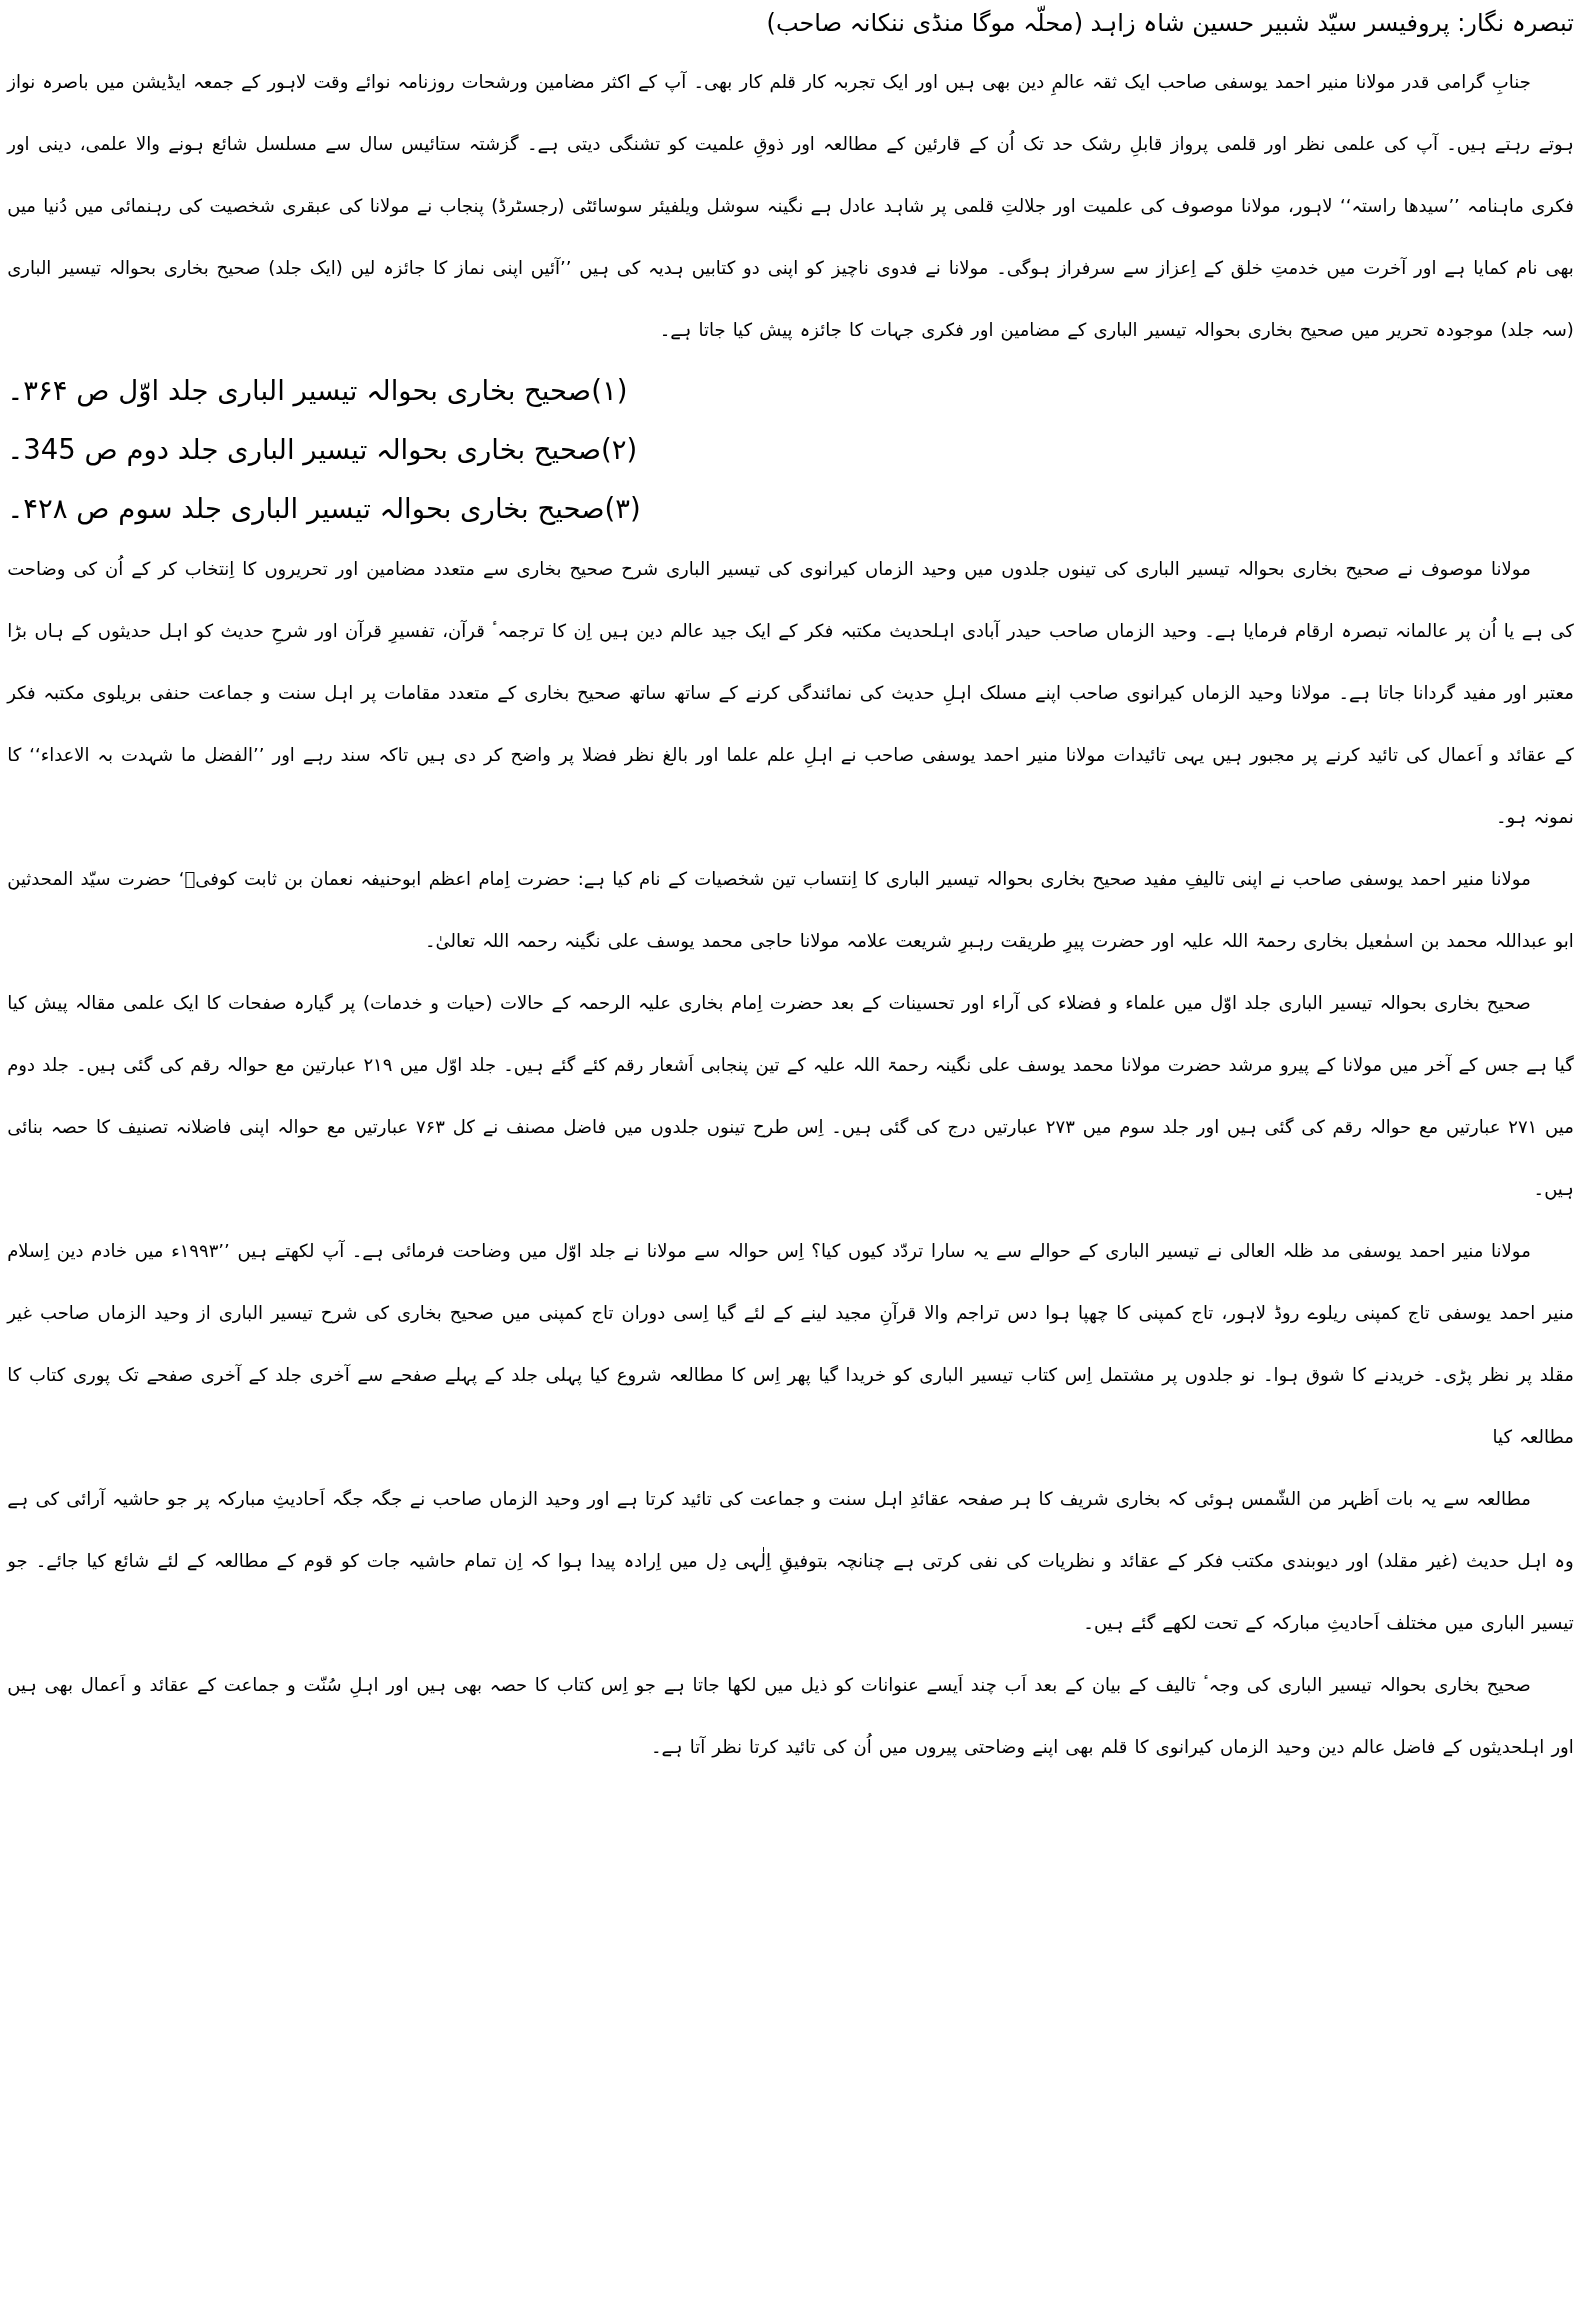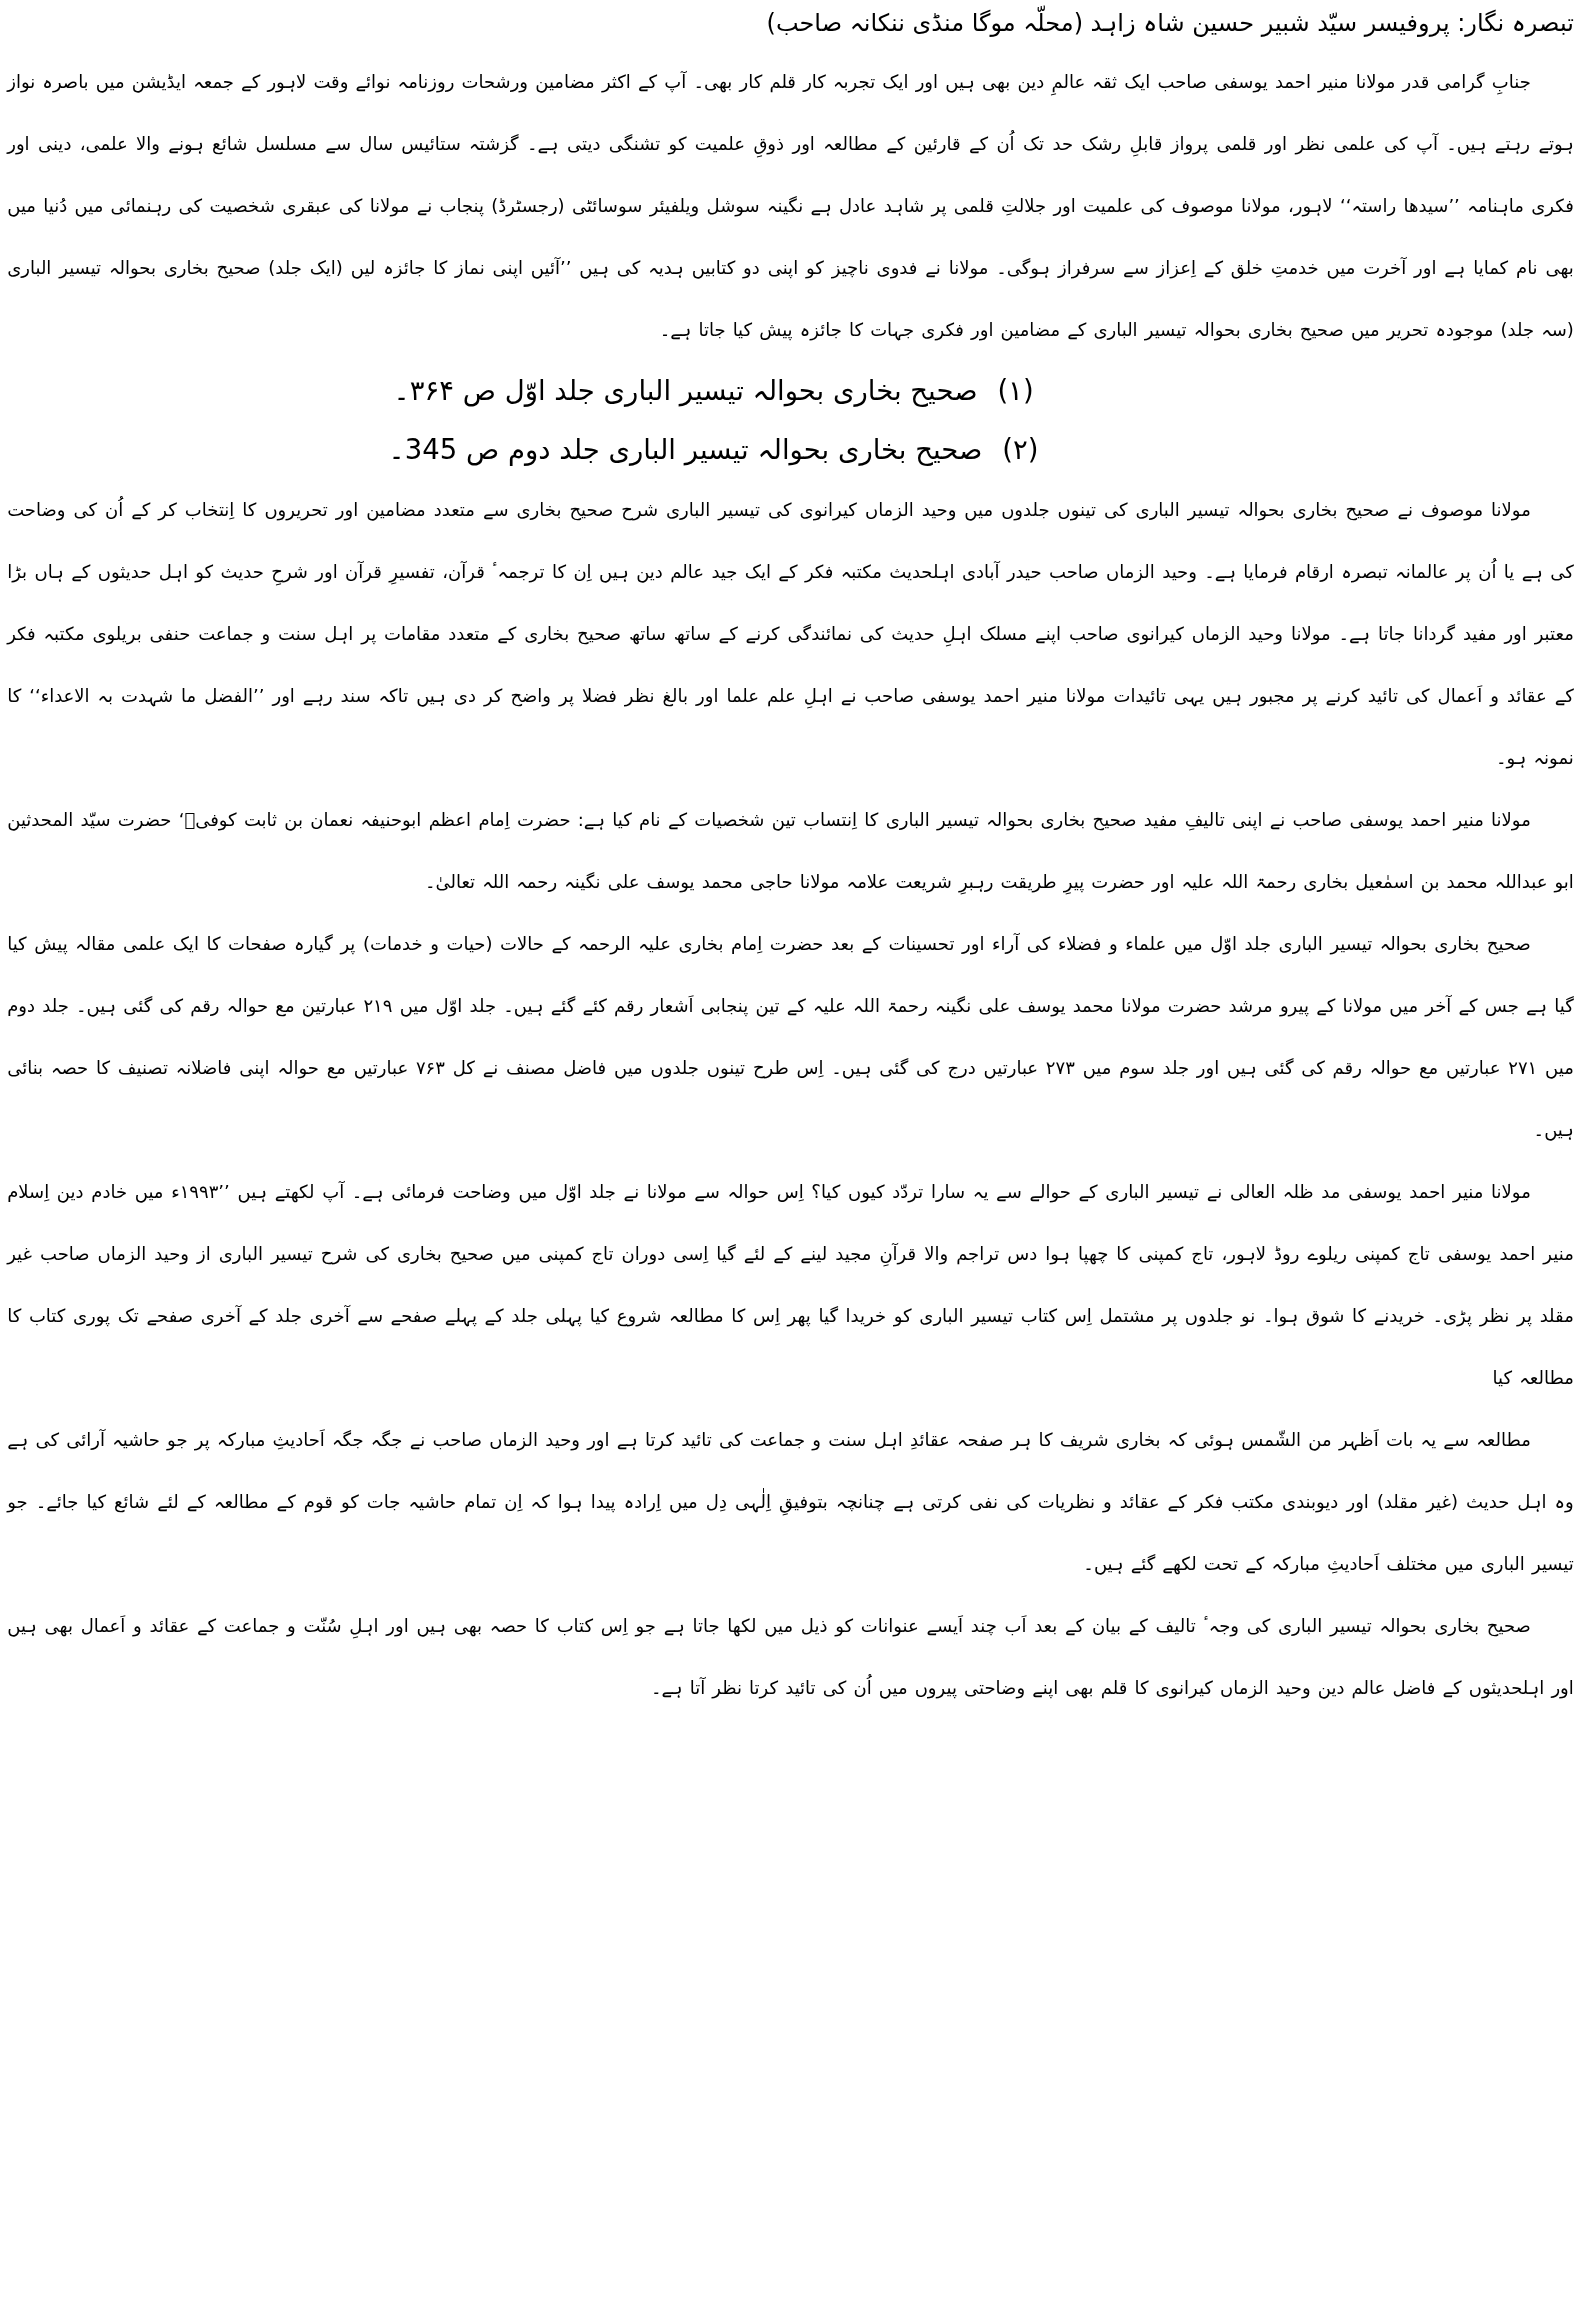--- a/index.html
+++ b/index.html
@@ -30,21 +30,21 @@
     text-align: justify;
     text-indent: 43px;
     margin: 0;
     word-spacing: 1.4px;
   }
   .ref-list { margin: 0; padding: 0; }
   .ref-item {
     font-size: 27.5px;
     line-height: 59px;
     padding-right: 134px;
-    text-align: center;
+    text-align: left;
     white-space: nowrap;
   }
   .ref-num {
     display: inline-block;
     min-width: 76px;
   }
 </style>
 </head>
 <body>
 
@@ -54,20 +54,23 @@
 
   <p class="para">جنابِ گرامی قدر مولانا منیر احمد یوسفی صاحب ایک ثقہ عالمِ دین بھی ہیں اور ایک تجربہ کار قلم کار بھی۔ آپ کے اکثر مضامین ورشحات روزنامہ نوائے وقت لاہور کے جمعہ ایڈیشن میں باصرہ نواز ہوتے رہتے ہیں۔ آپ کی علمی نظر اور قلمی پرواز قابلِ رشک حد تک اُن کے قارئین کے مطالعہ اور ذوقِ علمیت کو تشنگی دیتی ہے۔ گزشتہ ستائیس سال سے مسلسل شائع ہونے والا علمی، دینی اور فکری ماہنامہ ’’سیدھا راستہ‘‘ لاہور، مولانا موصوف کی علمیت اور جلالتِ قلمی پر شاہد عادل ہے نگینہ سوشل ویلفیئر سوسائٹی (رجسٹرڈ) پنجاب نے مولانا کی عبقری شخصیت کی رہنمائی میں دُنیا میں بھی نام کمایا ہے اور آخرت میں خدمتِ خلق کے اِعزاز سے سرفراز ہوگی۔ مولانا نے فدوی ناچیز کو اپنی دو کتابیں ہدیہ کی ہیں ’’آئیں اپنی نماز کا جائزہ لیں (ایک جلد) صحیح بخاری بحوالہ تیسیر الباری (سہ جلد) موجودہ تحریر میں صحیح بخاری بحوالہ تیسیر الباری کے مضامین اور فکری جہات کا جائزہ پیش کیا جاتا ہے۔</p>
 
   <div class="ref-list">
     <div class="ref-item">
       <span class="ref-num">(۱)</span><span>صحیح بخاری بحوالہ تیسیر الباری جلد اوّل ص ۳۶۴۔</span>
     </div>
     <div class="ref-item">
       <span class="ref-num">(۲)</span><span>صحیح بخاری بحوالہ تیسیر الباری جلد دوم ص 345۔</span>
     </div>
+    <div class="ref-item">
+      <span class="ref-num">(۳)</span><span>صحیح بخاری بحوالہ تیسیر الباری جلد سوم ص ۴۲۸۔</span>
+    </div>
   </div>
 
   <p class="para">مولانا موصوف نے صحیح بخاری بحوالہ تیسیر الباری کی تینوں جلدوں میں وحید الزماں کیرانوی کی تیسیر الباری شرح صحیح بخاری سے متعدد مضامین اور تحریروں کا اِنتخاب کر کے اُن کی وضاحت کی ہے یا اُن پر عالمانہ تبصرہ ارقام فرمایا ہے۔ وحید الزماں صاحب حیدر آبادی اہلحدیث مکتبہ فکر کے ایک جید عالم دین ہیں اِن کا ترجمہٴ قرآن، تفسیرِ قرآن اور شرحِ حدیث کو اہل حدیثوں کے ہاں بڑا معتبر اور مفید گردانا جاتا ہے۔ مولانا وحید الزماں کیرانوی صاحب اپنے مسلک اہلِ حدیث کی نمائندگی کرنے کے ساتھ ساتھ صحیح بخاری کے متعدد مقامات پر اہل سنت و جماعت حنفی بریلوی مکتبہ فکر کے عقائد و اَعمال کی تائید کرنے پر مجبور ہیں یہی تائیدات مولانا منیر احمد یوسفی صاحب نے اہلِ علم علما اور بالغ نظر فضلا پر واضح کر دی ہیں تاکہ سند رہے اور ’’الفضل ما شہدت بہ الاعداء‘‘ کا نمونہ ہو۔</p>
 
   <p class="para">مولانا منیر احمد یوسفی صاحب نے اپنی تالیفِ مفید صحیح بخاری بحوالہ تیسیر الباری کا اِنتساب تین شخصیات کے نام کیا ہے: حضرت اِمام اعظم ابوحنیفہ نعمان بن ثابت کوفیؓ‘ حضرت سیّد المحدثین ابو عبداللہ محمد بن اسمٰعیل بخاری رحمۃ اللہ علیہ اور حضرت پیرِ طریقت رہبرِ شریعت علامہ مولانا حاجی محمد یوسف علی نگینہ رحمہ اللہ تعالیٰ۔</p>
 
   <p class="para">صحیح بخاری بحوالہ تیسیر الباری جلد اوّل میں علماء و فضلاء کی آراء اور تحسینات کے بعد حضرت اِمام بخاری علیہ الرحمہ کے حالات (حیات و خدمات) پر گیارہ صفحات کا ایک علمی مقالہ پیش کیا گیا ہے جس کے آخر میں مولانا کے پیرو مرشد حضرت مولانا محمد یوسف علی نگینہ رحمۃ اللہ علیہ کے تین پنجابی اَشعار رقم کئے گئے ہیں۔ جلد اوّل میں ۲۱۹ عبارتین مع حوالہ رقم کی گئی ہیں۔ جلد دوم میں ۲۷۱ عبارتیں مع حوالہ رقم کی گئی ہیں اور جلد سوم میں ۲۷۳ عبارتیں درج کی گئی ہیں۔ اِس طرح تینوں جلدوں میں فاضل مصنف نے کل ۷۶۳ عبارتیں مع حوالہ اپنی فاضلانہ تصنیف کا حصہ بنائی ہیں۔</p>
 
   <p class="para">مولانا منیر احمد یوسفی مد ظلہ العالی نے تیسیر الباری کے حوالے سے یہ سارا تردّد کیوں کیا؟ اِس حوالہ سے مولانا نے جلد اوّل میں وضاحت فرمائی ہے۔ آپ لکھتے ہیں ’’۱۹۹۳ء میں خادم دین اِسلام منیر احمد یوسفی تاج کمپنی ریلوے روڈ لاہور، تاج کمپنی کا چھپا ہوا دس تراجم والا قرآنِ مجید لینے کے لئے گیا اِسی دوران تاج کمپنی میں صحیح بخاری کی شرح تیسیر الباری از وحید الزماں صاحب غیر مقلد پر نظر پڑی۔ خریدنے کا شوق ہوا۔ نو جلدوں پر مشتمل اِس کتاب تیسیر الباری کو خریدا گیا پھر اِس کا مطالعہ شروع کیا پہلی جلد کے پہلے صفحے سے آخری جلد کے آخری صفحے تک پوری کتاب کا مطالعہ کیا</p>
 

